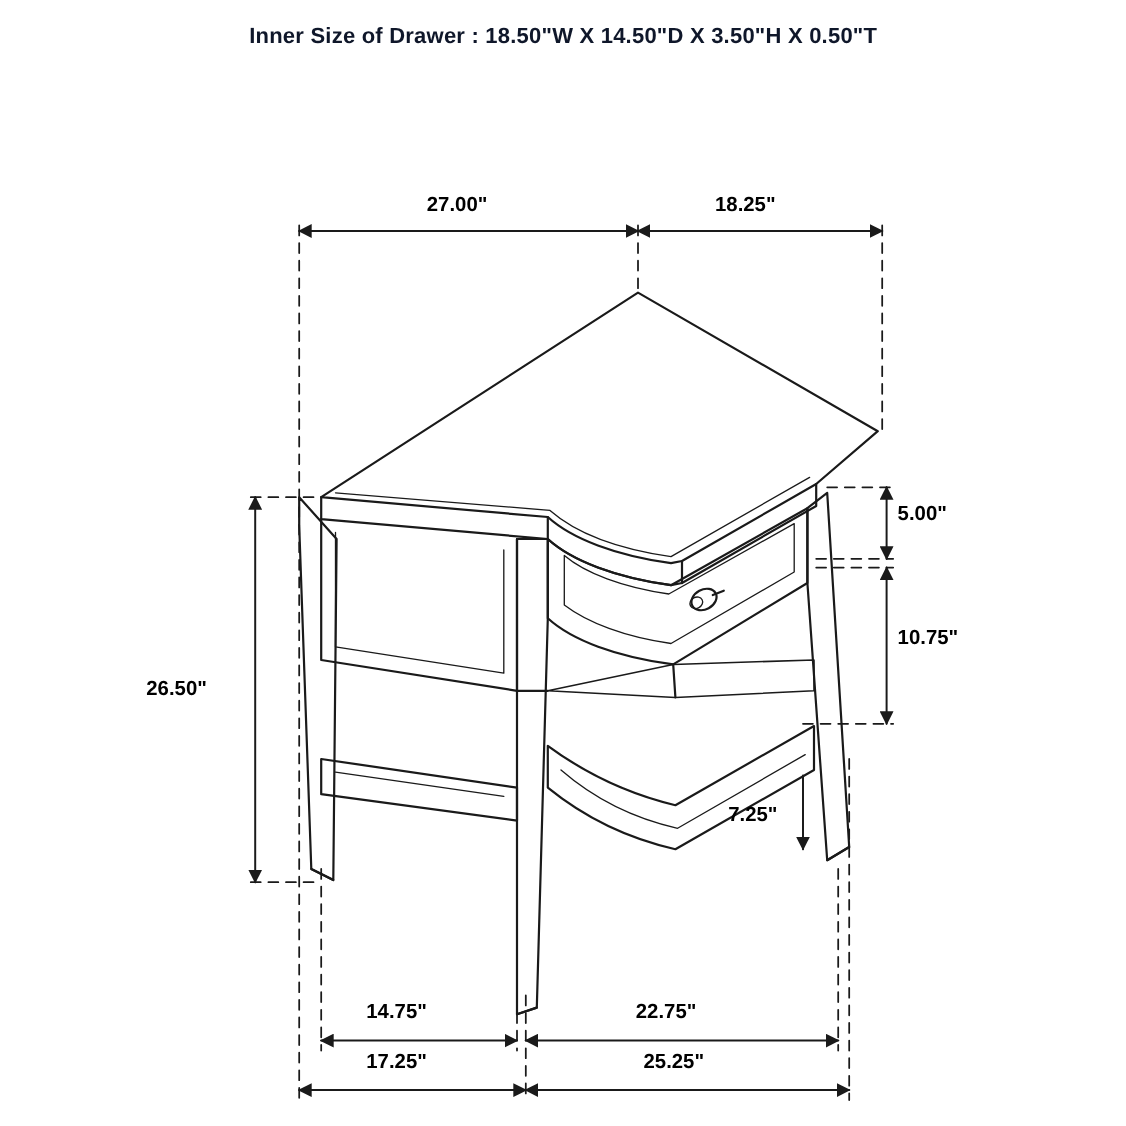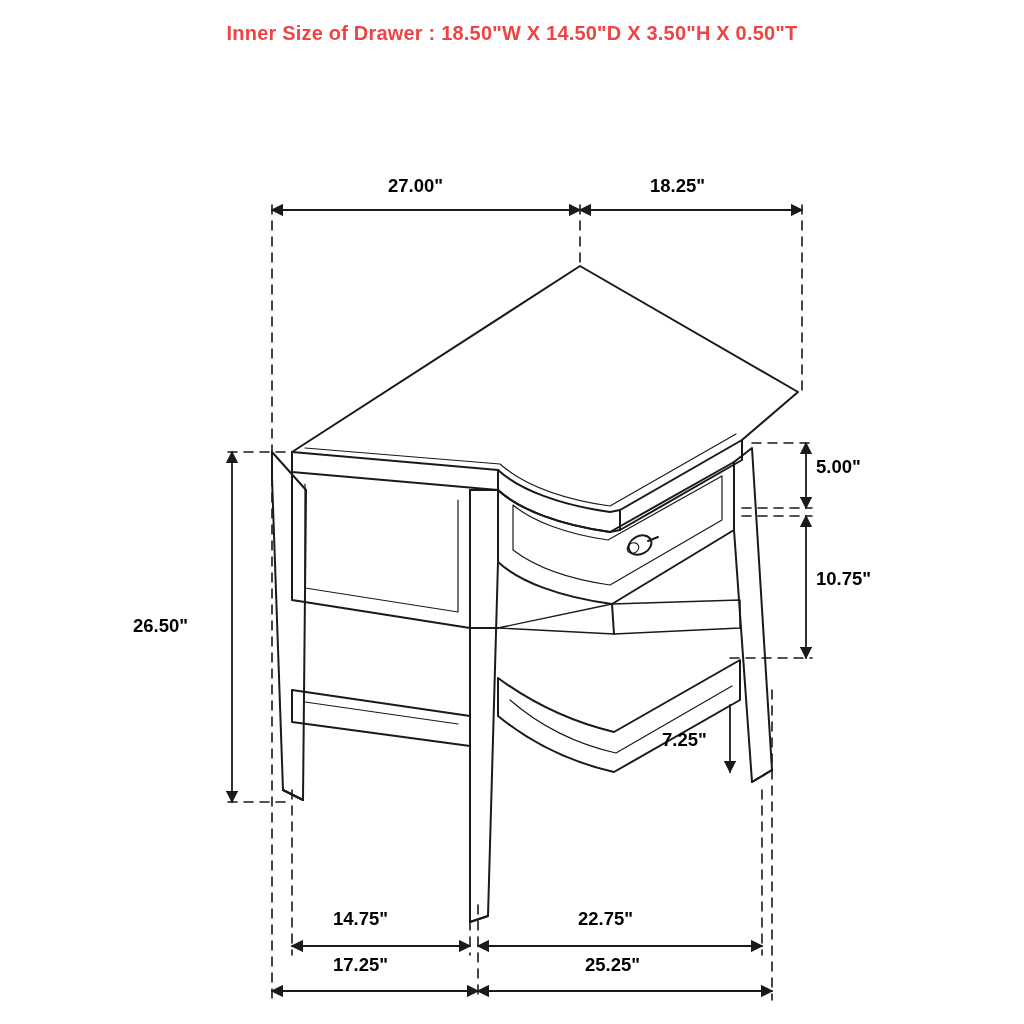--- a/index.html
+++ b/index.html
@@ -22,21 +22,21 @@
   }
   .title {
     position: absolute;
     top: 22px;
     left: 0;
     width: 1024px;
     text-align: center;
     font-size: 20px;
     font-weight: bold;
     letter-spacing: 0.2px;
-    color: #ef4444;
+    color: #0f172a;
   }
   svg#diagram {
     position: absolute;
     top: 0;
     left: 0;
     width: 1024px;
     height: 1024px;
   }
   .dim-label {
     position: absolute;

